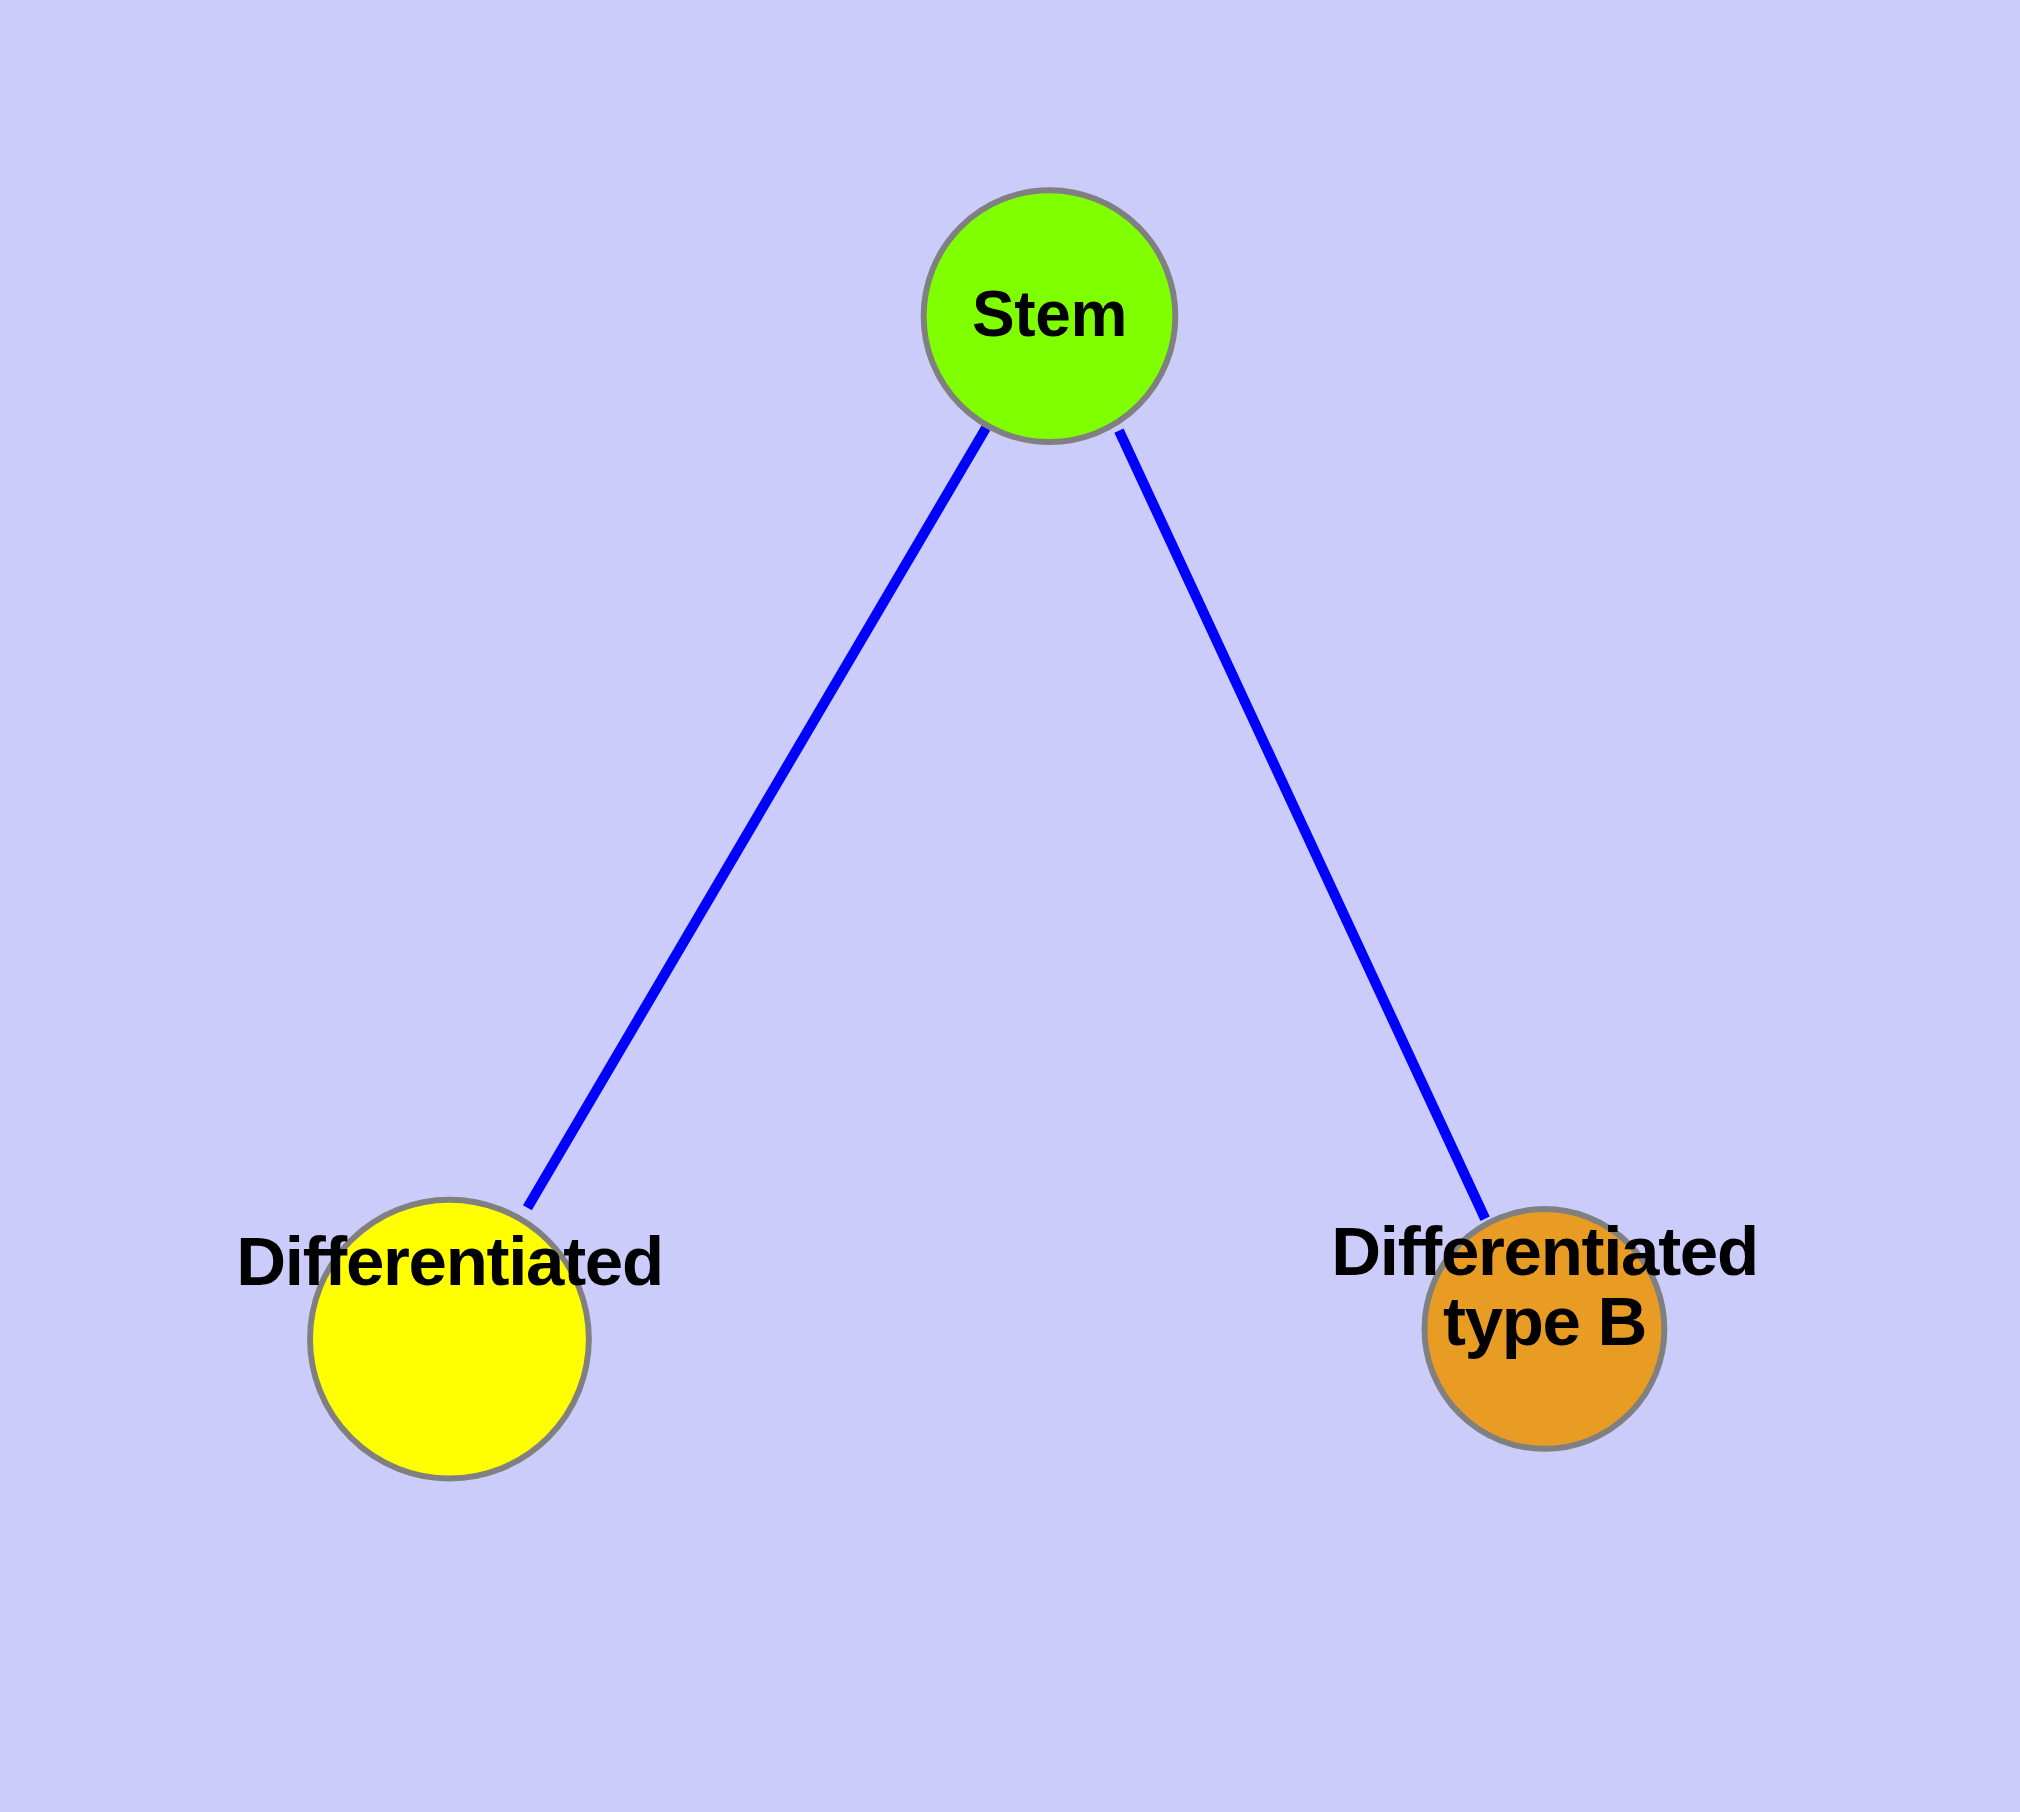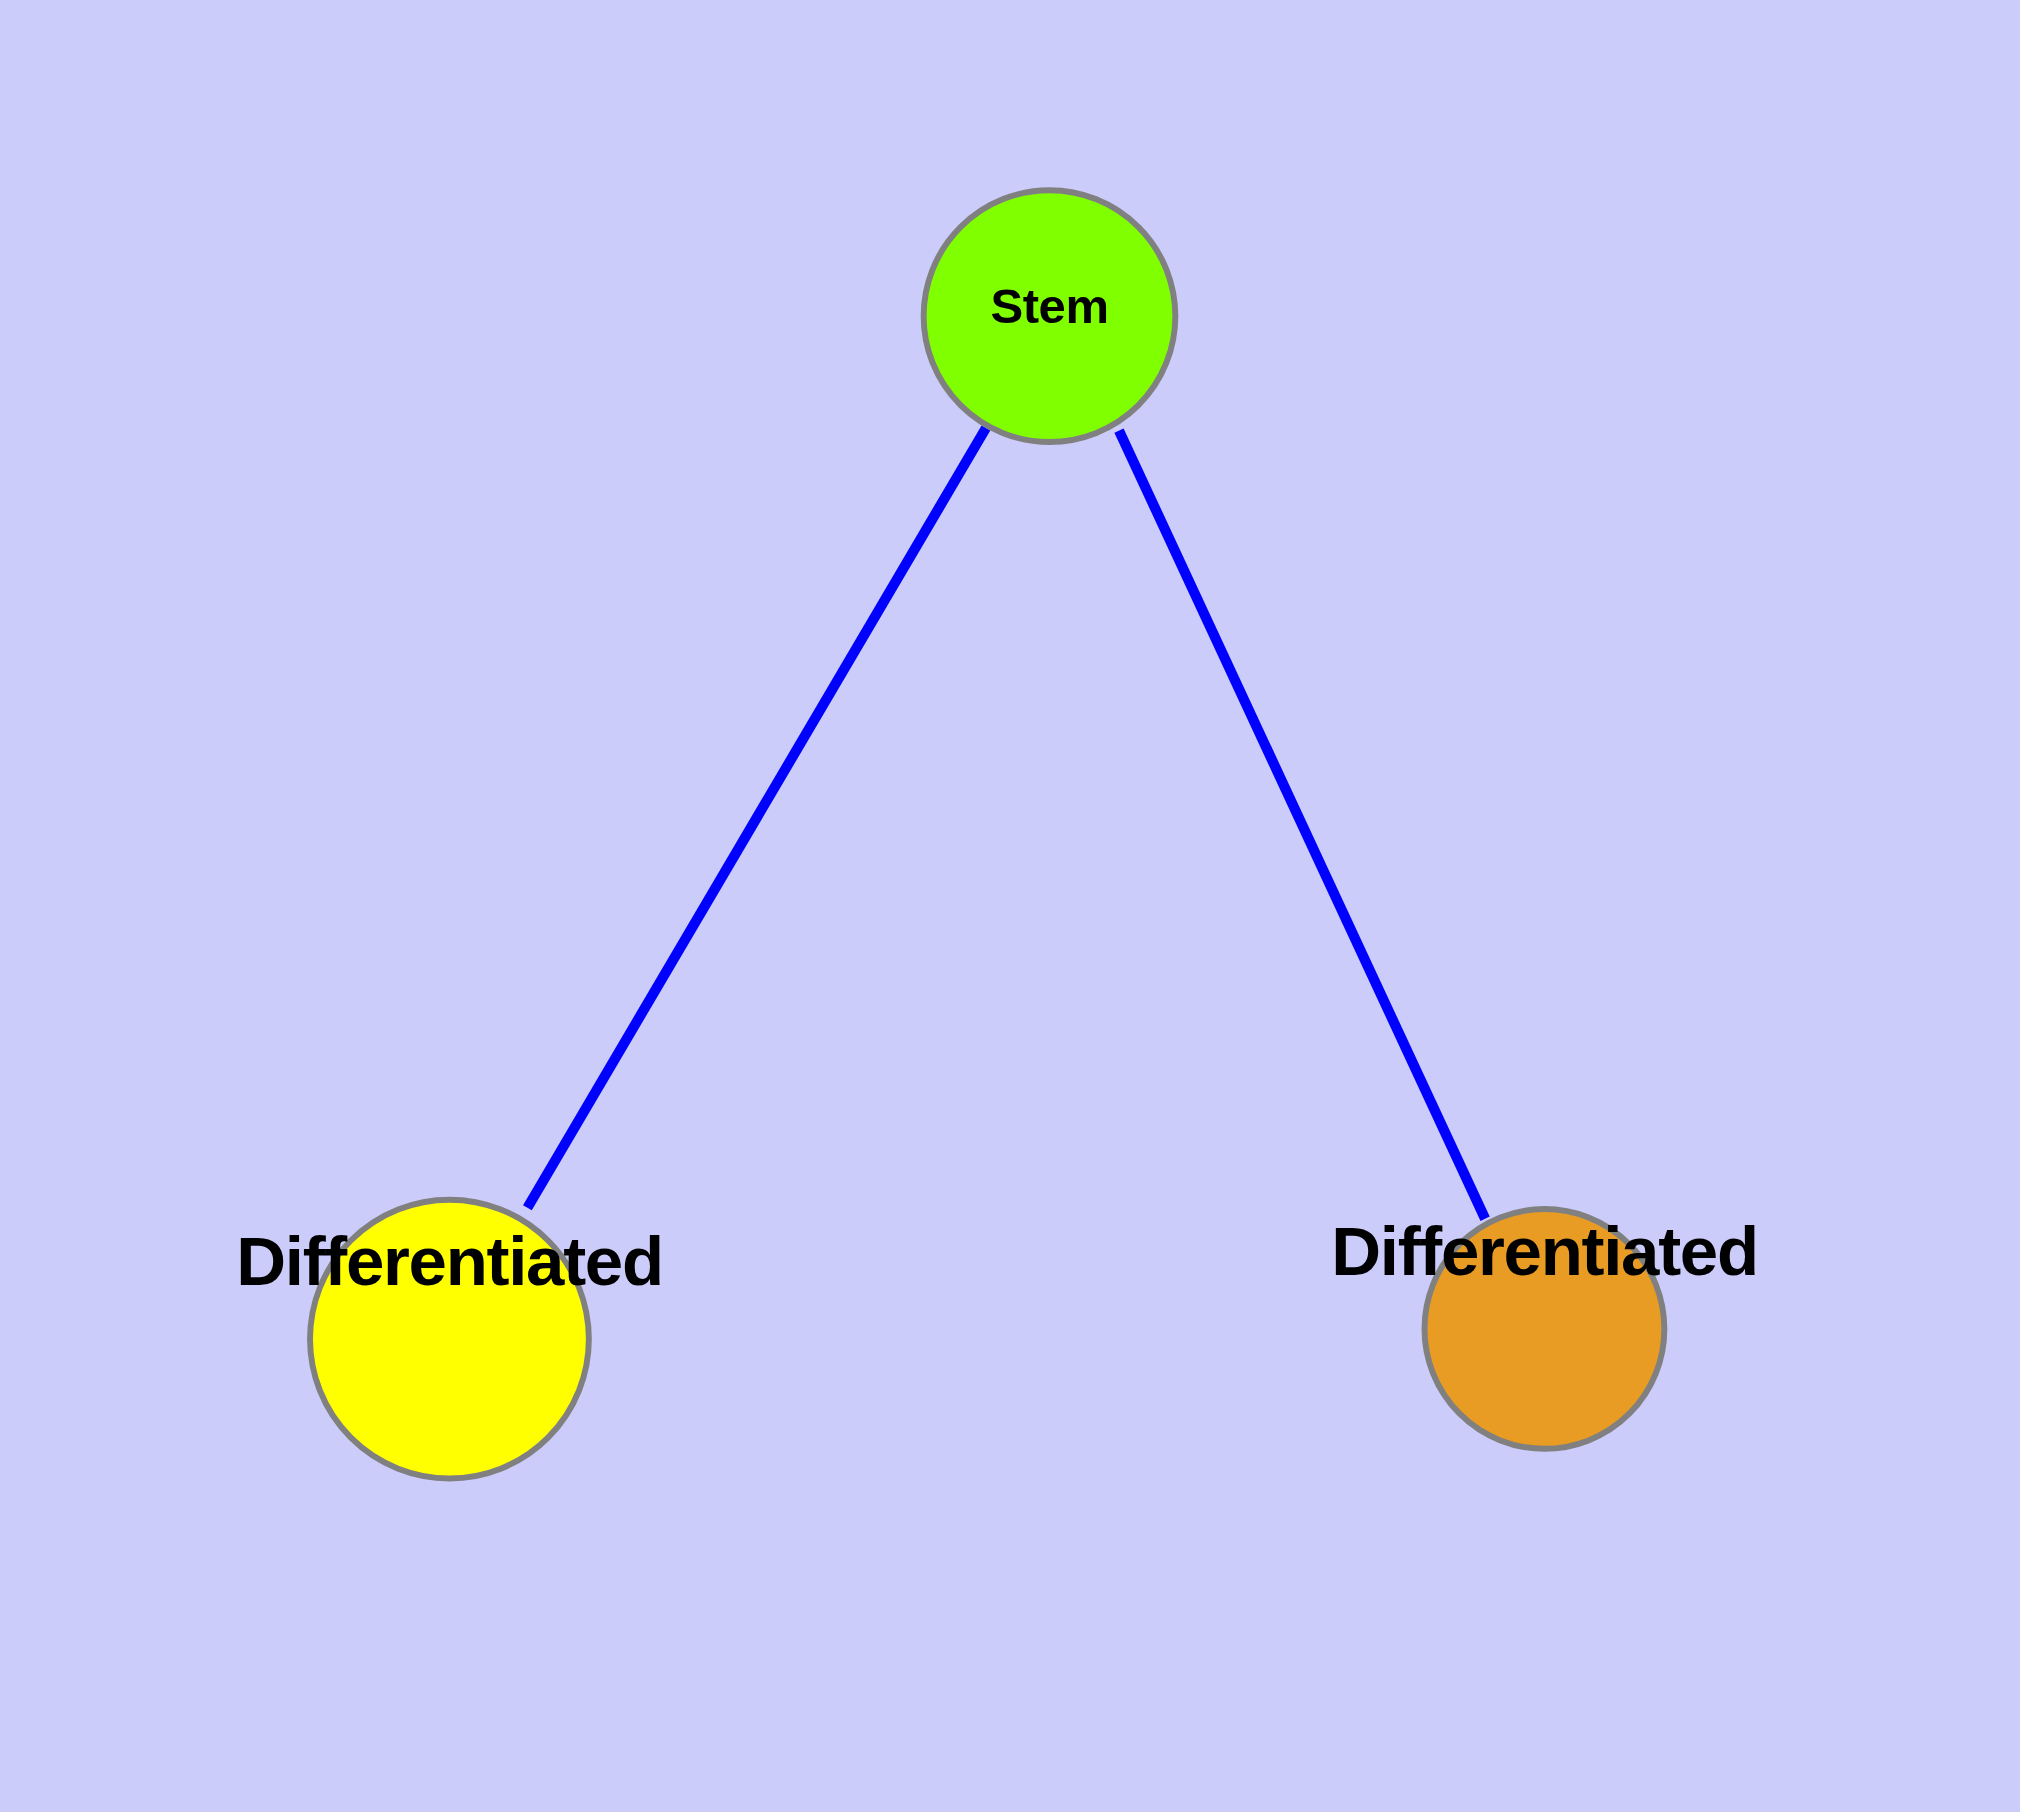--- a/index.html
+++ b/index.html
@@ -31,21 +31,21 @@
     position: absolute;
     text-align: center;
     font-weight: bold;
     color: #000000;
     line-height: 1.02;
     white-space: pre;
     pointer-events: none;
     -webkit-font-smoothing: antialiased;
   }
   .label-stem {
-    font-size: 49px;
+    font-size: 64px;
     letter-spacing: -0.4px;
   }
   .label-leaf {
     font-size: 69px;
     letter-spacing: -1.3px;
   }
 </style>
 </head>
 <body>
 
@@ -64,16 +64,16 @@
       <circle cx="1238" cy="373" r="148.5" fill="#7fff00" stroke="#808080" stroke-width="7"></circle>
       <circle cx="530" cy="1580" r="164.5" fill="#ffff00" stroke="#808080" stroke-width="7"></circle>
       <circle cx="1822" cy="1568" r="141.5" fill="#e89c23" stroke="#808080" stroke-width="7"></circle>
     </g>
   </svg>
 
   <div class="node-label label-stem" style="left: 795px; top: 282px; width: 509px; color: rgb(0, 0, 0);">Stem</div>
 
   <div class="node-label label-leaf" style="left: -59px; top: 1227px; width: 1017px; color: rgb(0, 0, 0);"><span>Differentiated</span><br></div>
 
-  <div class="node-label label-leaf" style="left: 1036px; top: 1217px; width: 1017px; color: rgb(0, 0, 0);"><span>Differentiated</span><br></div>
+  <div class="node-label label-leaf" style="left: 1036px; top: 1217px; width: 1017px; color: rgb(0, 0, 0);"><span>Differentiated</span><br><span>type B</span></div>
 
 </div>
 
 
 </body></html>

